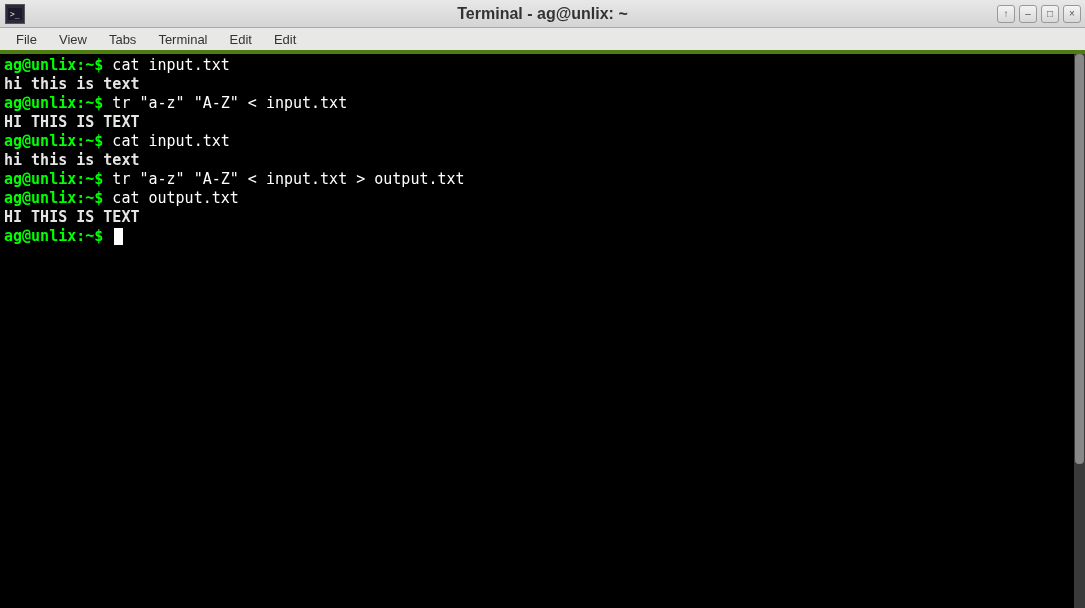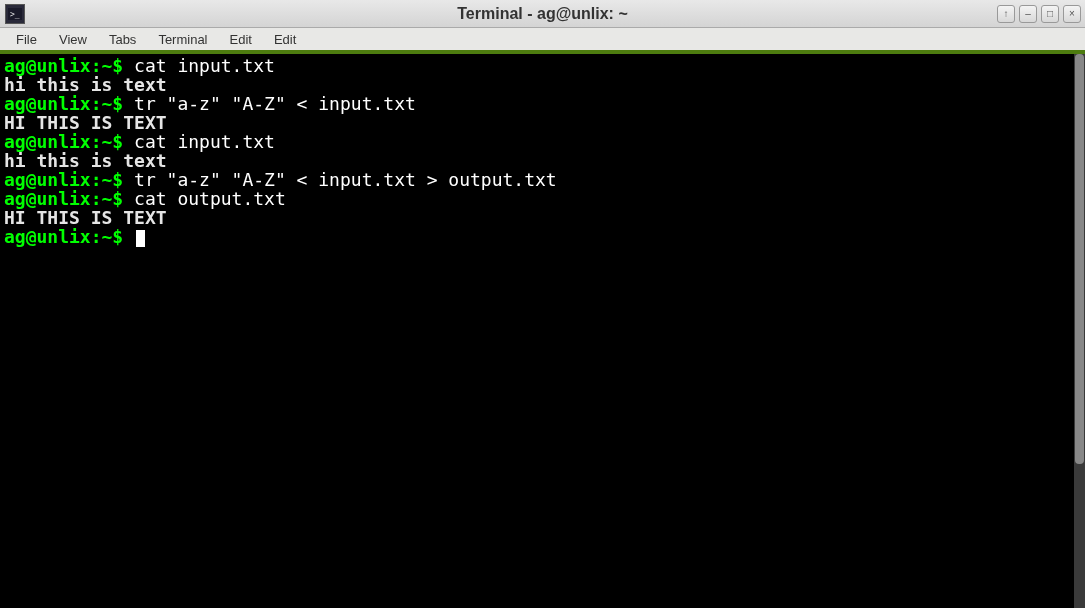--- a/index.html
+++ b/index.html
@@ -74,21 +74,21 @@
       padding: 3px 10px;
       font-size: 13px;
       color: #333;
       cursor: pointer;
     }
     .terminal-area {
       background: #000;
       height: calc(608px - 28px - 26px);
       padding: 2px 4px;
       font-family: "DejaVu Sans Mono", "Liberation Mono", monospace;
-      font-size: 18px;
+      font-size: 15px;
       line-height: 19px;
       color: #fff;
       white-space: pre;
       overflow: hidden;
       position: relative;
     }
     .term-line {
       display: block;
     }
     .prompt {

